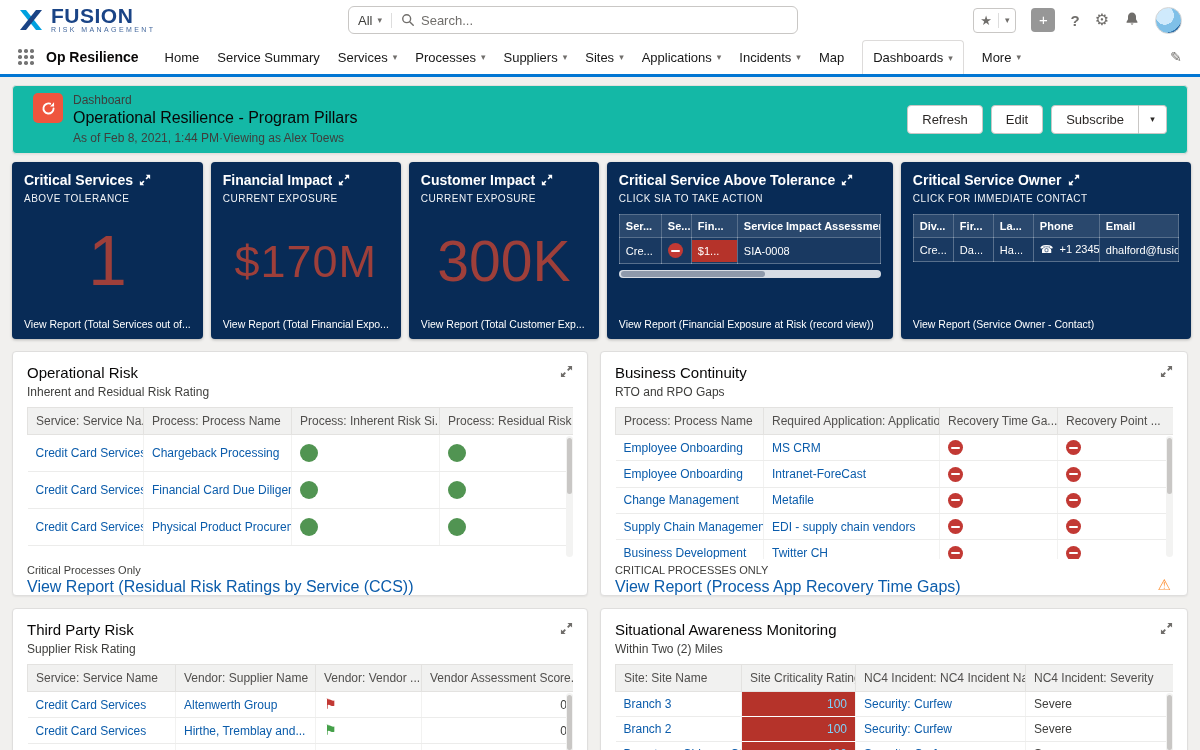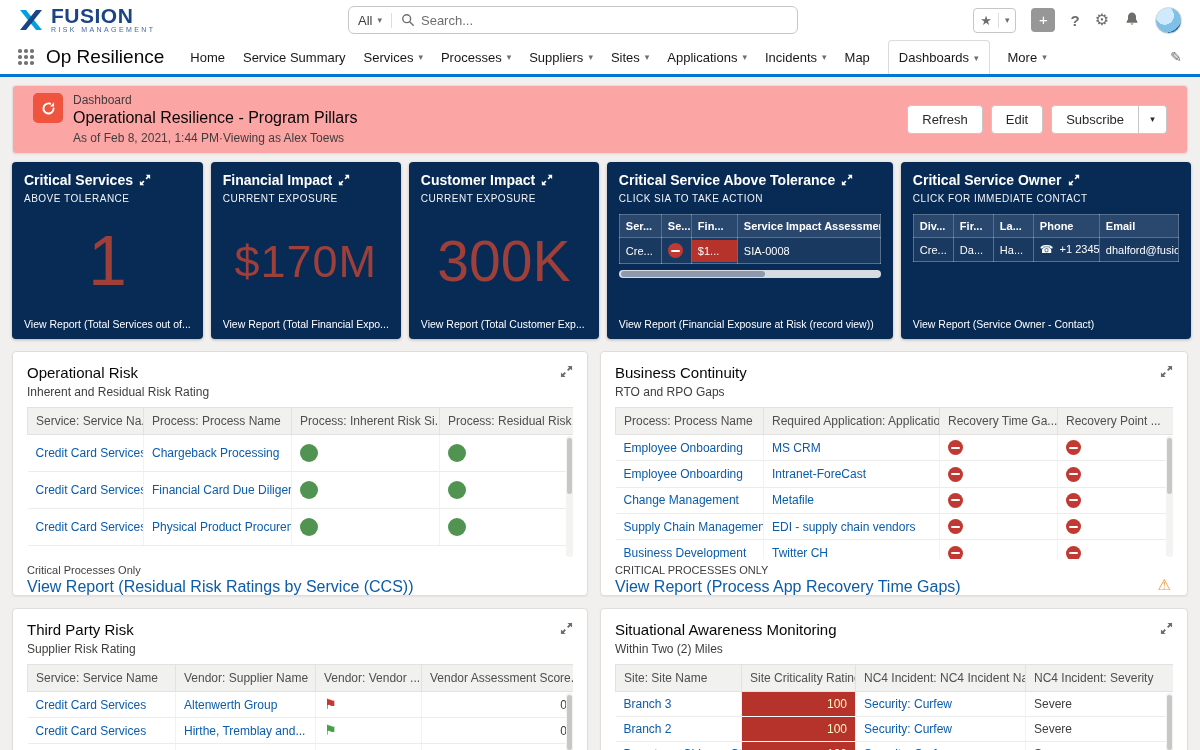--- a/index.html
+++ b/index.html
@@ -23,28 +23,28 @@
   .fav-split{width:1px;height:15px;background:#ddd}
   .plus-btn{width:24px;height:24px;border-radius:4px;background:#979797;color:#fff;font-size:15px;line-height:22px;text-align:center;border:none;cursor:pointer}
   .txt-ico{font-size:16px;color:#706e6b;background:none;border:none;cursor:pointer;line-height:1}
   .help-ico{font-weight:bold;font-size:15px}
   .avatar{width:27px;height:27px;border-radius:50%;background:radial-gradient(circle at 35% 30%,#cfeafc 0 38%,#7fc0e8 39% 72%,#2f6fa7 73% 100%);border:1px solid #d4d4d4;cursor:pointer}
 
   
   .navbar{display:flex;align-items:center;height:37px;padding:0 18px;background:#fff;border-bottom:3px solid var(--nav-underline,#0176d3)}
   .waffle{display:grid;grid-template-columns:repeat(3,4px);grid-auto-rows:4px;gap:2px;cursor:pointer}
   .waffle i{width:3.5px;height:3.5px;background:#747474;border-radius:50%}
-  .appname{font-size:19px;font-weight:normal;color:#080707;margin:0 26px 0 12px;white-space:nowrap}
+  .appname{font-size:14px;font-weight:bold;color:#080707;margin:0 26px 0 12px;white-space:nowrap}
   .tabs{display:flex;align-items:center;gap:18px;height:100%;font-size:13px}
   .tab{display:flex;align-items:center;gap:5px;height:100%;color:#181818;cursor:pointer;white-space:nowrap}
   .tab.active{padding:0 10px;border:1px solid #dddbda;border-bottom:none;border-radius:4px 4px 0 0;background:#fff}
   .pencil{margin-left:auto;font-size:14px;color:#706e6b;cursor:pointer}
 
   
-  .page-head{margin:8px 12px 0;background:#fca5a5;border:1px solid #e2e0dd;border-radius:4px;padding:7px 20px 8px;display:flex;justify-content:space-between;box-shadow:0 1px 2px rgba(0,0,0,.05)}
+  .page-head{margin:8px 12px 0;background:#14b8a6;border:1px solid #e2e0dd;border-radius:4px;padding:7px 20px 8px;display:flex;justify-content:space-between;box-shadow:0 1px 2px rgba(0,0,0,.05)}
   .ph-row{display:flex;gap:10px}
   .obj-icon{width:30px;height:30px;border-radius:5px;background:var(--dashboard-icon-bg,#ef553e);display:flex;align-items:center;justify-content:center;flex:0 0 30px}
   .ph-type{font-size:12px;color:#3e3e3c;line-height:14px}
   .ph-title{font-size:16px;font-weight:normal;color:#080707;line-height:19px;margin-top:1px}
   .ph-meta{font-size:12px;color:#3e3e3c;margin-top:4px}
   .ph-actions{display:flex;align-items:center;gap:8px}
   .btn{height:29px;padding:0 14px;border:1px solid #c9c7c5;background:#fff;border-radius:4px;font-size:13px;color:#2b2826;font-family:inherit;cursor:pointer;white-space:nowrap}
   .btn-split{display:flex}
   .btn-split .btn{border-radius:4px 0 0 4px}
   .btn-caret{width:28px;height:29px;border:1px solid #c9c7c5;border-left:none;border-radius:0 4px 4px 0;background:#fff;font-size:9px;color:#2b2826;cursor:pointer}
@@ -90,21 +90,21 @@
   .p-title{font-size:15px;color:#080707}
   .p-sub{font-size:12px;color:#3e3e3c;margin-top:4px}
   .p-table{margin:8px 14px 0;height:152px;overflow:hidden;position:relative}
   .bottom .p-table{height:150px}
   .p-table table{width:calc(100% - 12px);border-collapse:collapse;table-layout:fixed}
   .p-table th{background:#f1f1f0;border:1px solid #e3e2e0;color:#514f4d;font-weight:normal;text-align:left;padding:6px 8px;font-size:12px;white-space:nowrap;overflow:hidden}
   .p-table td{border-bottom:1px solid #ececeb;border-right:1px solid #f2f2f1;padding:5px 8px;font-size:12px;color:#3e3e3c;white-space:nowrap;overflow:hidden}
   .rows-tall td{padding-top:9px;padding-bottom:9px}
   .cl{color:var(--accent,#0b5cab);text-decoration:none;cursor:pointer}
   td.ta-r{text-align:right}
-  td.crit{background:var(--crit-red,#b5332a);color:#fef9c3;text-align:right;border-bottom-color:#fff}
+  td.crit{background:var(--crit-red,#b5332a);color:#7dd3fc;text-align:right;border-bottom-color:#fff}
   .dot{width:18px;height:18px;border-radius:50%;background:var(--dot-green,#519452);display:inline-block;vertical-align:middle}
   .alert{width:15px;height:15px;border-radius:50%;background:var(--alert-red,#c23934);display:inline-block;position:relative;vertical-align:middle}
   .alert::after{content:"";position:absolute;left:3px;right:3px;top:6.5px;height:2px;background:#fff;border-radius:1px}
   .flag{font-size:14px;line-height:1}
   .flag-red{color:var(--alert-red,#c23934)}
   .flag-green{color:var(--flag-green,#45a049)}
   .flag-orange{color:var(--flag-orange,#ff9a3c)}
   .vscroll{position:absolute;top:29px;bottom:2px;right:0;width:7px;background:#f3f3f2;border-radius:4px;cursor:pointer}
   .vscroll .thumb{position:absolute;top:2px;left:1px;right:1px;height:46%;background:#c9c7c5;border-radius:4px}
   .p-foot{padding:5px 14px 10px;position:relative}

